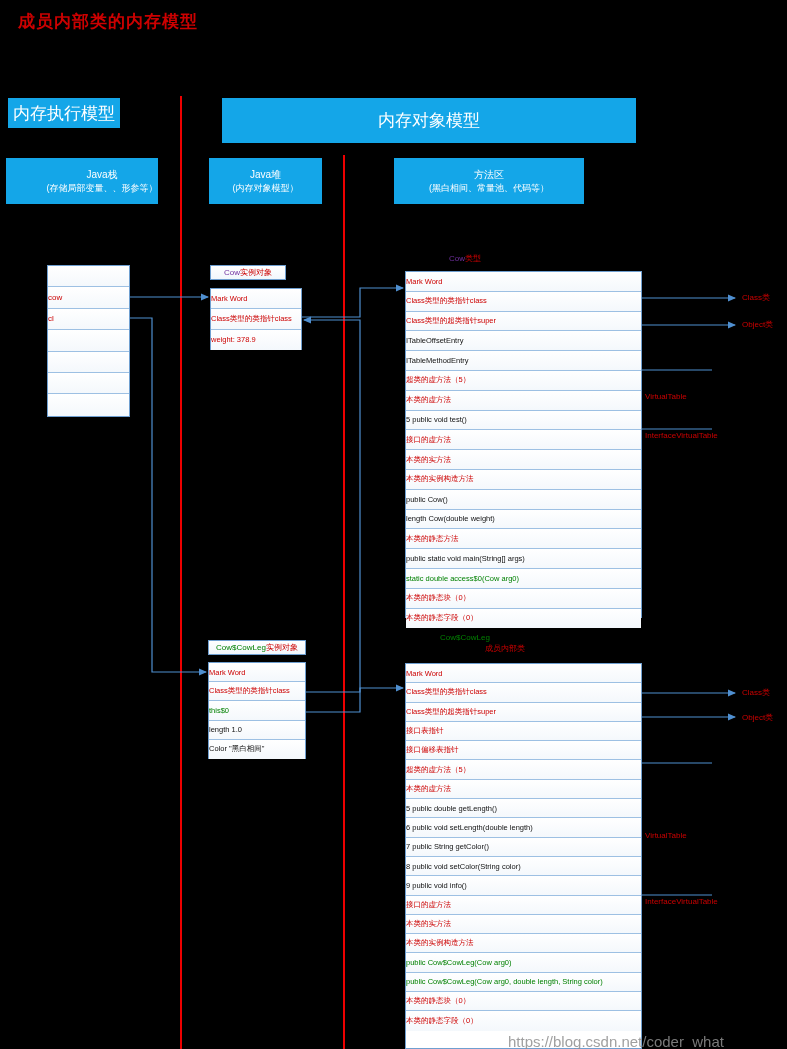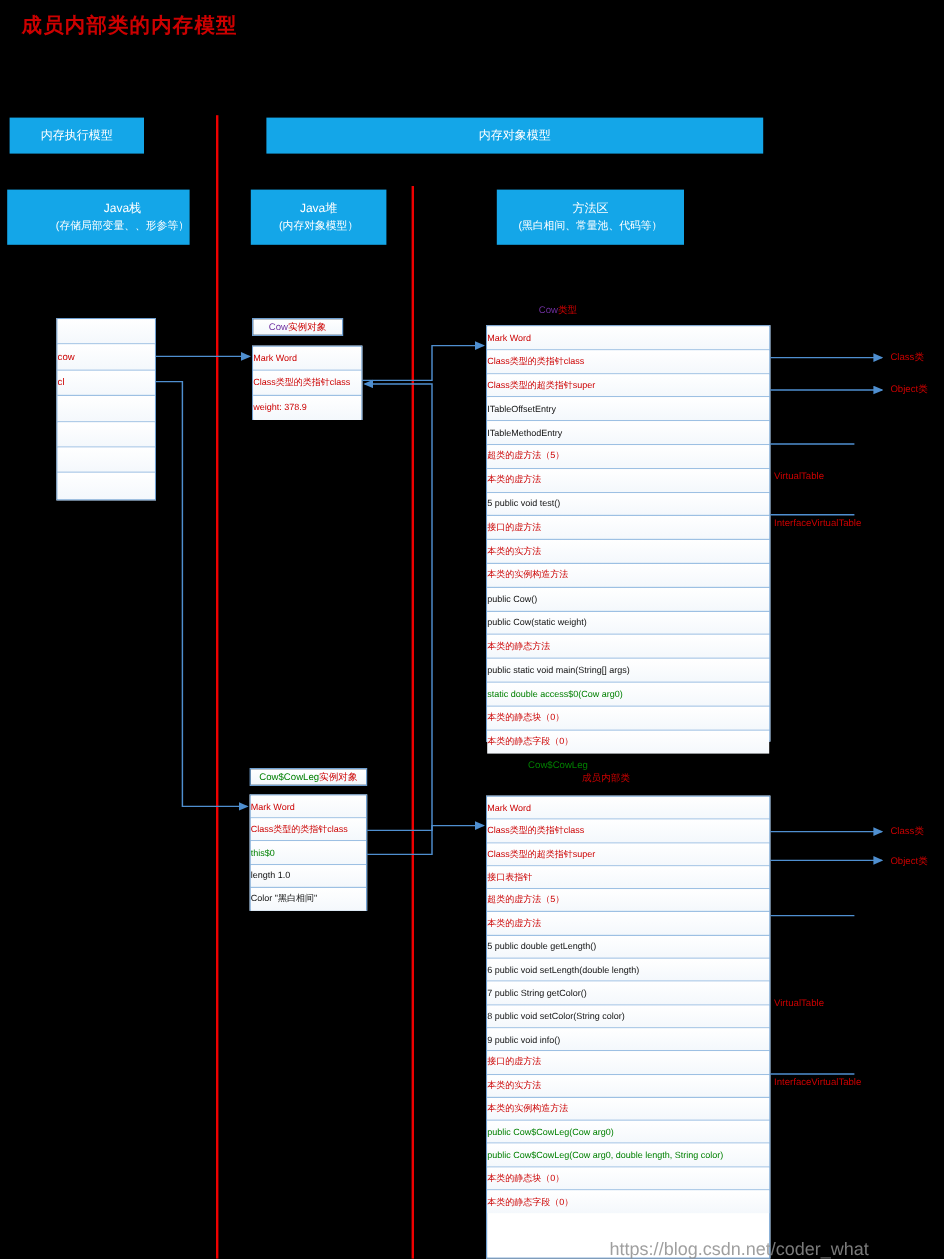--- a/index.html
+++ b/index.html
@@ -30,45 +30,45 @@
     font-size: 17px;
     font-weight: bold;
     letter-spacing: 1px;
     white-space: nowrap;
   }
   
   .banner {
     position: absolute;
     background: #14a6e8;
     color: #ffffff;
-    font-size: 10px;
+    font-size: 17px;
     display: flex;
     align-items: center;
     justify-content: center;
     box-sizing: border-box;
   }
   .banner.exec   { left: 8px;   top: 98px;  width: 112px; height: 30px; }
-  .banner.object { left: 222px; top: 98px;  width: 414px; height: 30px; }
+  .banner.object { left: 222px; top: 98px;  width: 414px; height: 45px; }
 
   .zone {
     position: absolute;
     background: #14a6e8;
     color: #ffffff;
     font-size: 10px;
     line-height: 1.35;
     text-align: center;
     display: flex;
     flex-direction: column;
     align-items: center;
     justify-content: center;
     box-sizing: border-box;
   }
   .zone.stack  { left: 6px;   top: 158px; width: 152px; height: 46px; padding-left: 40px; }
   .zone.heap   { left: 209px; top: 158px; width: 113px; height: 46px; }
-  .zone.method { left: 414px; top: 158px; width: 156px; height: 46px; }
+  .zone.method { left: 394px; top: 158px; width: 190px; height: 46px; }
   .zone .zl1 { font-size: 10px; }
   .zone .zl2 { font-size: 9px; }
 
   
   .vsep {
     position: absolute;
     width: 2px;
     background: #ee0000;
   }
   .vsep.s1 { left: 180px; top: 96px;  height: 953px; }
@@ -304,21 +304,21 @@
       <div class="row">
         <span class="txt t-red">本类的实方法</span>
       </div>
       <div class="row">
         <span class="txt t-red">本类的实例构造方法</span>
       </div>
       <div class="row">
         <span class="txt t-black">public Cow()</span>
       </div>
       <div class="row">
-        <span class="txt t-black">public Cow(static weight)</span>
+        <span class="txt t-black">length Cow(double weight)</span>
       </div>
       <div class="row">
         <span class="txt t-red">本类的静态方法</span>
       </div>
       <div class="row">
         <span class="txt t-black">public static void main(String[] args)</span>
       </div>
       <div class="row">
         <span class="txt t-green">static double access$0(Cow arg0)</span>
       </div>
@@ -339,20 +339,23 @@
         <span class="txt t-red">Mark Word</span>
       </div>
       <div class="row">
         <span class="txt t-red">Class类型的类指针class</span>
       </div>
       <div class="row">
         <span class="txt t-red">Class类型的超类指针super</span>
       </div>
       <div class="row">
         <span class="txt t-red">接口表指针</span>
+      </div>
+      <div class="row">
+        <span class="txt t-red">接口偏移表指针</span>
       </div>
       <div class="row">
         <span class="txt t-red">超类的虚方法（5）</span>
       </div>
       <div class="row">
         <span class="txt t-red">本类的虚方法</span>
       </div>
       <div class="row">
         <span class="txt t-black">5  public double getLength()</span>
       </div>

